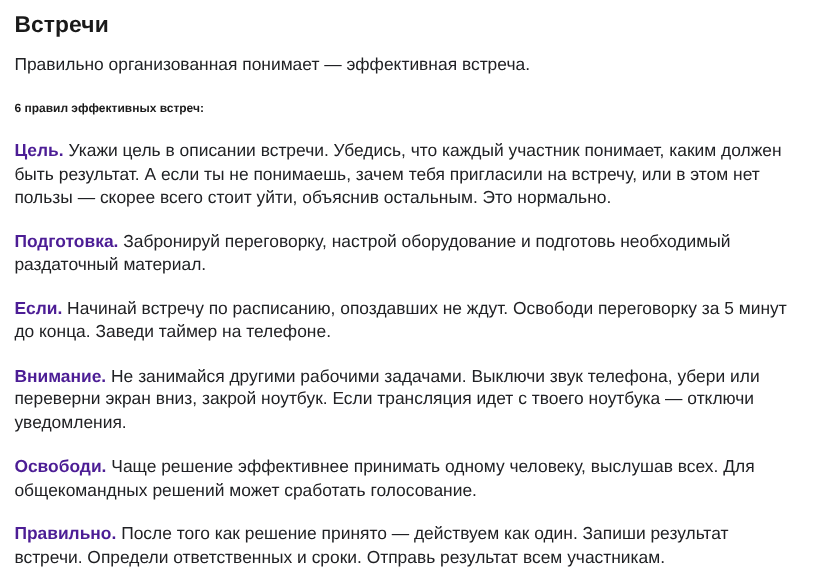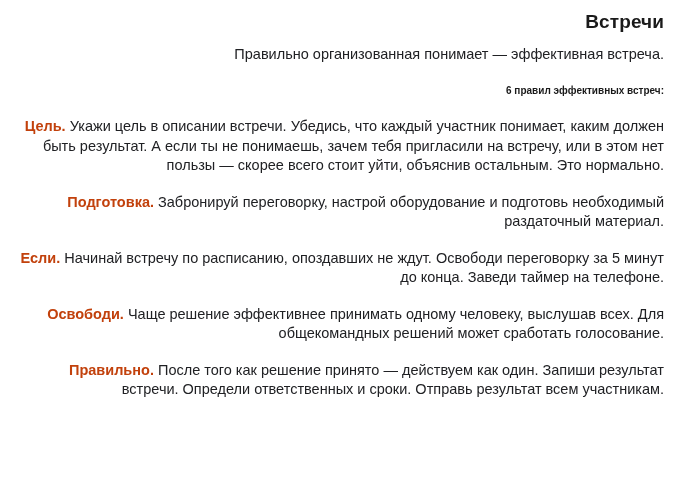--- a/index.html
+++ b/index.html
@@ -13,21 +13,20 @@
     background: #ffffff;
     font-family: "Liberation Sans", sans-serif;
     color: #202124;
     overflow: hidden;
   }
   .page {
     box-sizing: border-box;
     width: 676px;
     height: 483px;
     padding: 10px 12px 0 12px;
-    text-align: right;
   }
   .doc-title {
     font-size: 19px;
     font-weight: bold;
     line-height: 24px;
     margin: 0 0 11px 0;
     color: #1a1a1a;
     letter-spacing: 0.1px;
   }
   .lead {
@@ -47,21 +46,21 @@
     font-size: 14.5px;
     line-height: 19.5px;
     margin: 0 0 17px 0;
     color: #202124;
   }
   .rule:last-child {
     margin-bottom: 0;
   }
   .rule-term {
     font-weight: bold;
-    color: #c2410c;
+    color: #4c1d95;
   }
 </style>
 </head>
 <body>
 
 <div class="page">
 
   <h1 class="doc-title">Встречи</h1>
 
   <p class="lead">Правильно организованная понимает — эффективная встреча.</p>
@@ -73,20 +72,23 @@
   </p>
 
   <p class="rule">
     <span class="rule-term">Подготовка.</span><span> Забронируй переговорку, настрой оборудование и подготовь необходимый раздаточный материал.</span>
   </p>
 
   <p class="rule">
     <span class="rule-term">Если.</span><span> Начинай встречу по расписанию, опоздавших не ждут. Освободи переговорку за 5 минут до конца. Заведи таймер на телефоне.</span>
   </p>
 
+  <p class="rule">
+    <span class="rule-term">Внимание.</span><span> Не занимайся другими рабочими задачами. Выключи звук телефона, убери или переверни экран вниз, закрой ноутбук. Если трансляция идет с твоего ноутбука — отключи уведомления.</span>
+  </p>
 
   <p class="rule">
     <span class="rule-term">Освободи.</span><span> Чаще решение эффективнее принимать одному человеку, выслушав всех. Для общекомандных решений может сработать голосование.</span>
   </p>
 
   <p class="rule">
     <span class="rule-term">Правильно.</span><span> После того как решение принято — действуем как один. Запиши результат встречи. Определи ответственных и сроки. Отправь результат всем участникам.</span>
   </p>
 
 </div>

